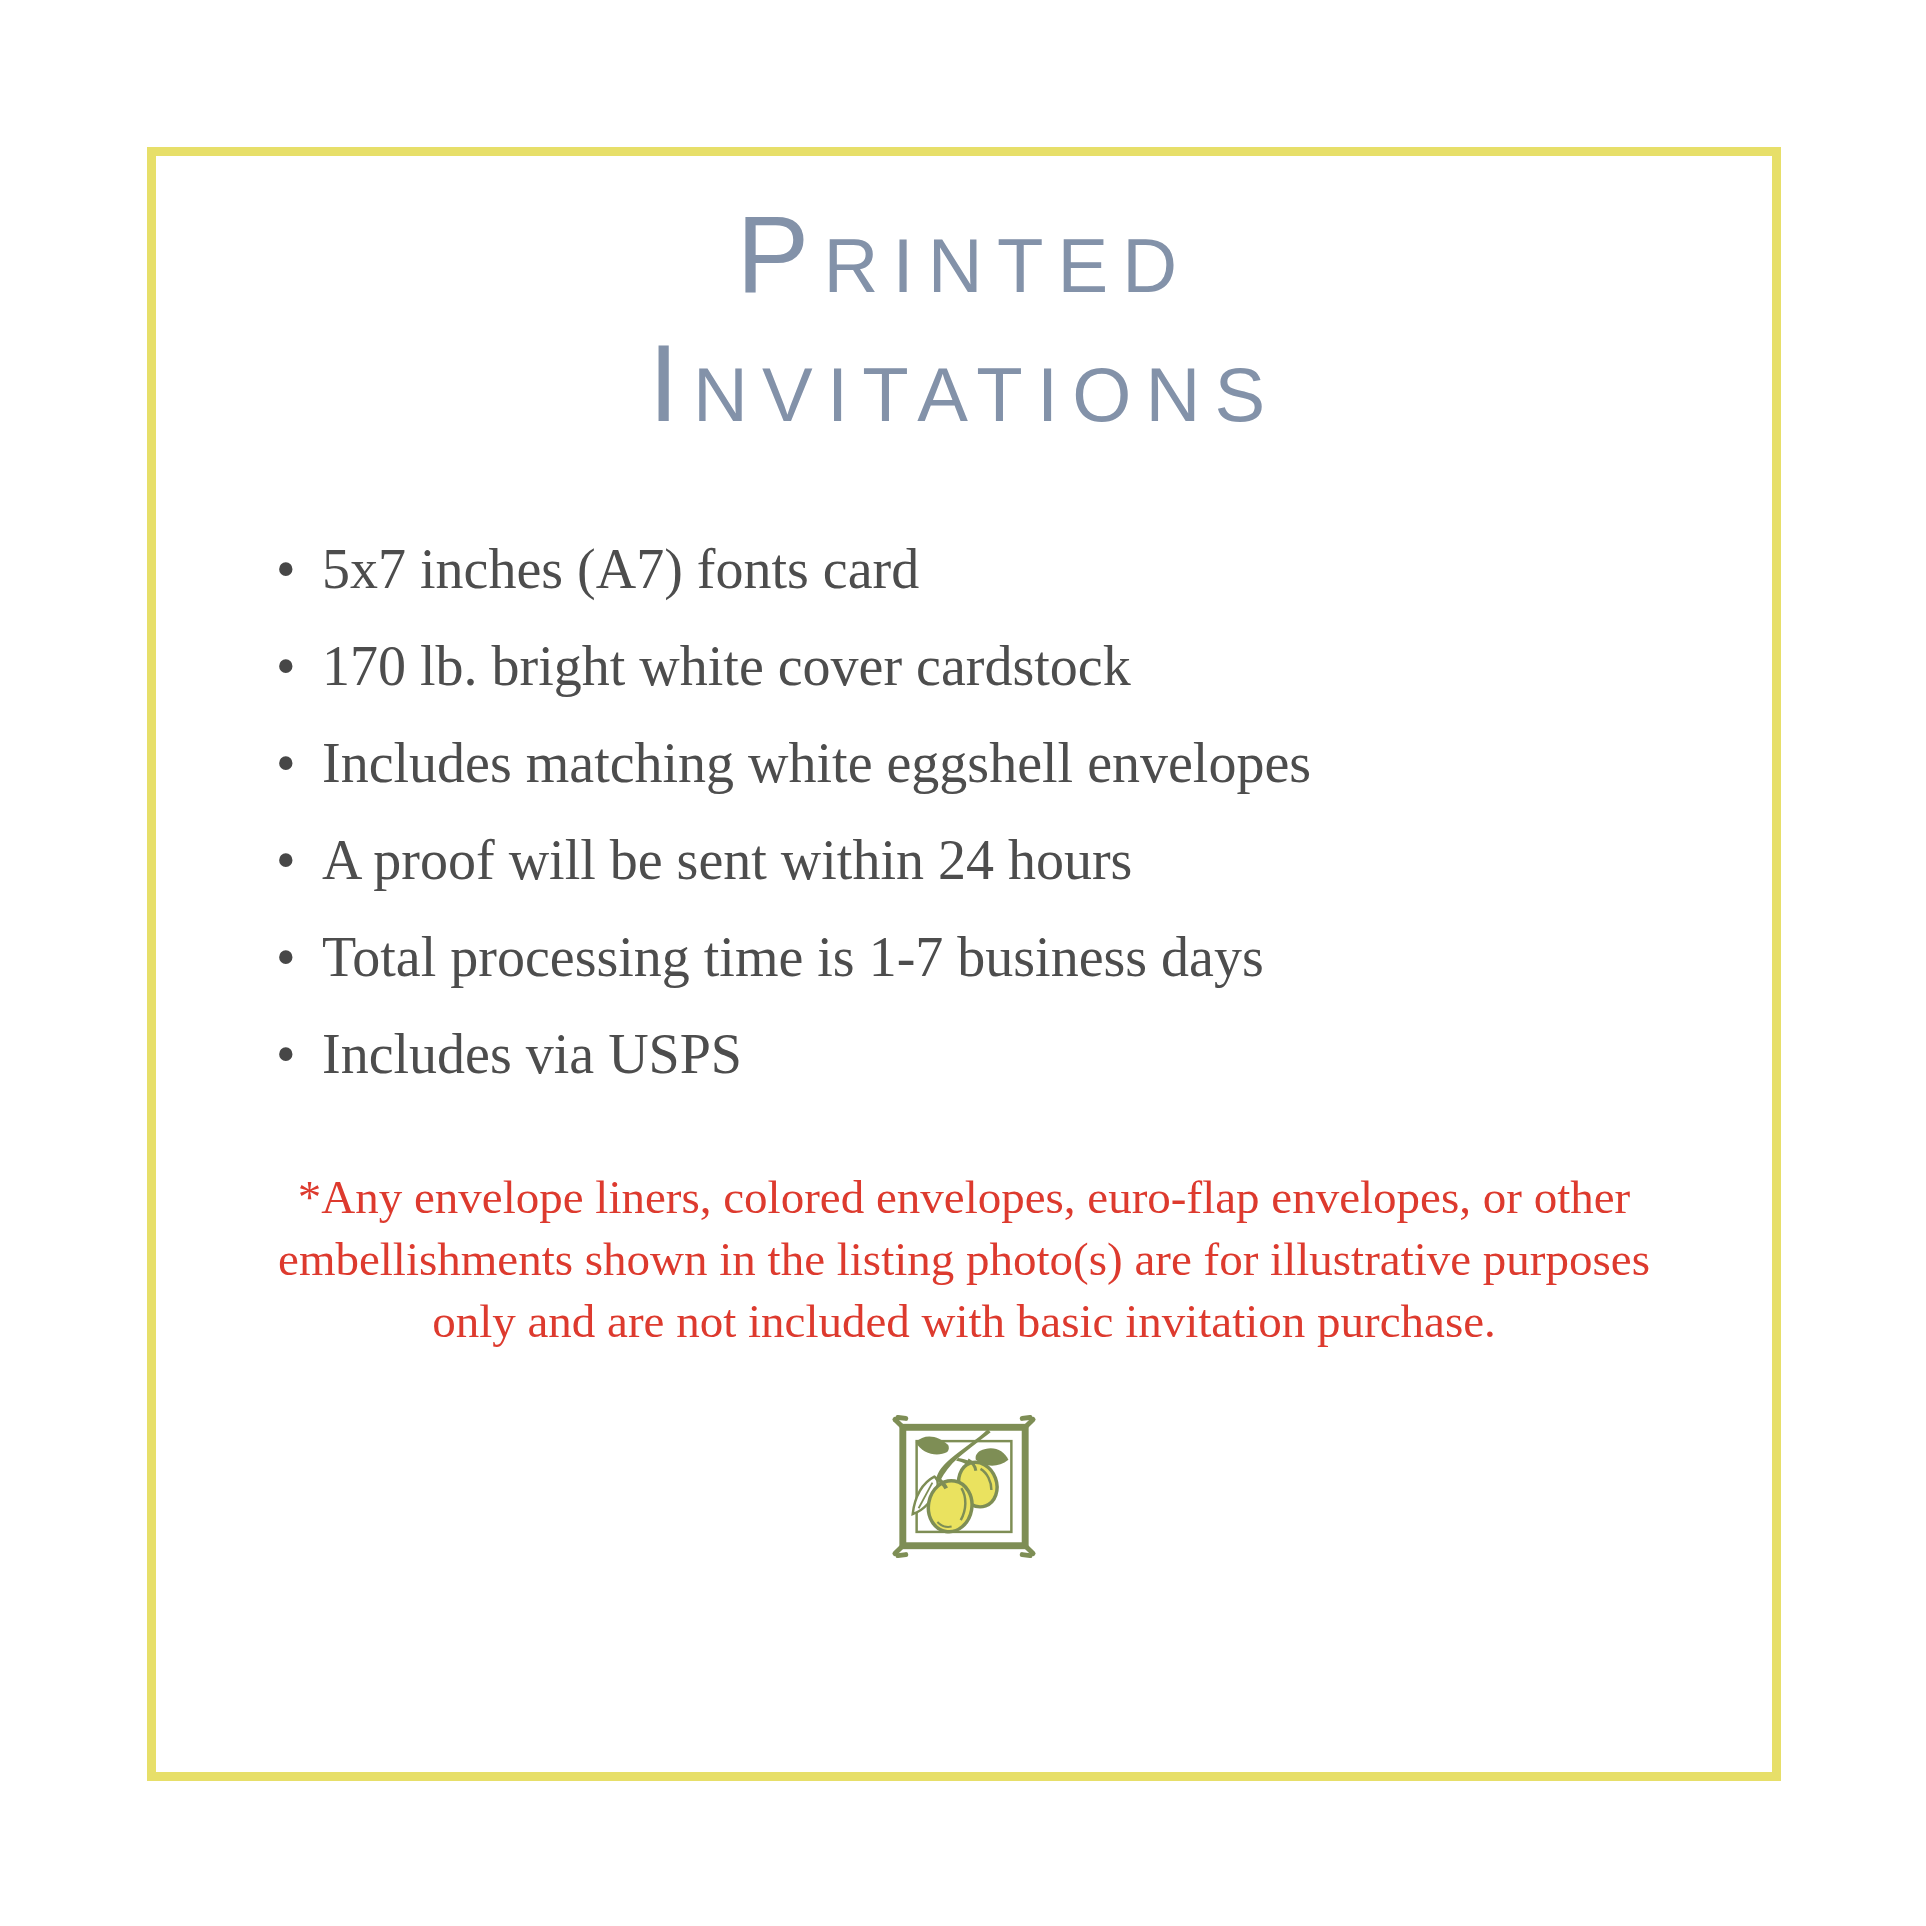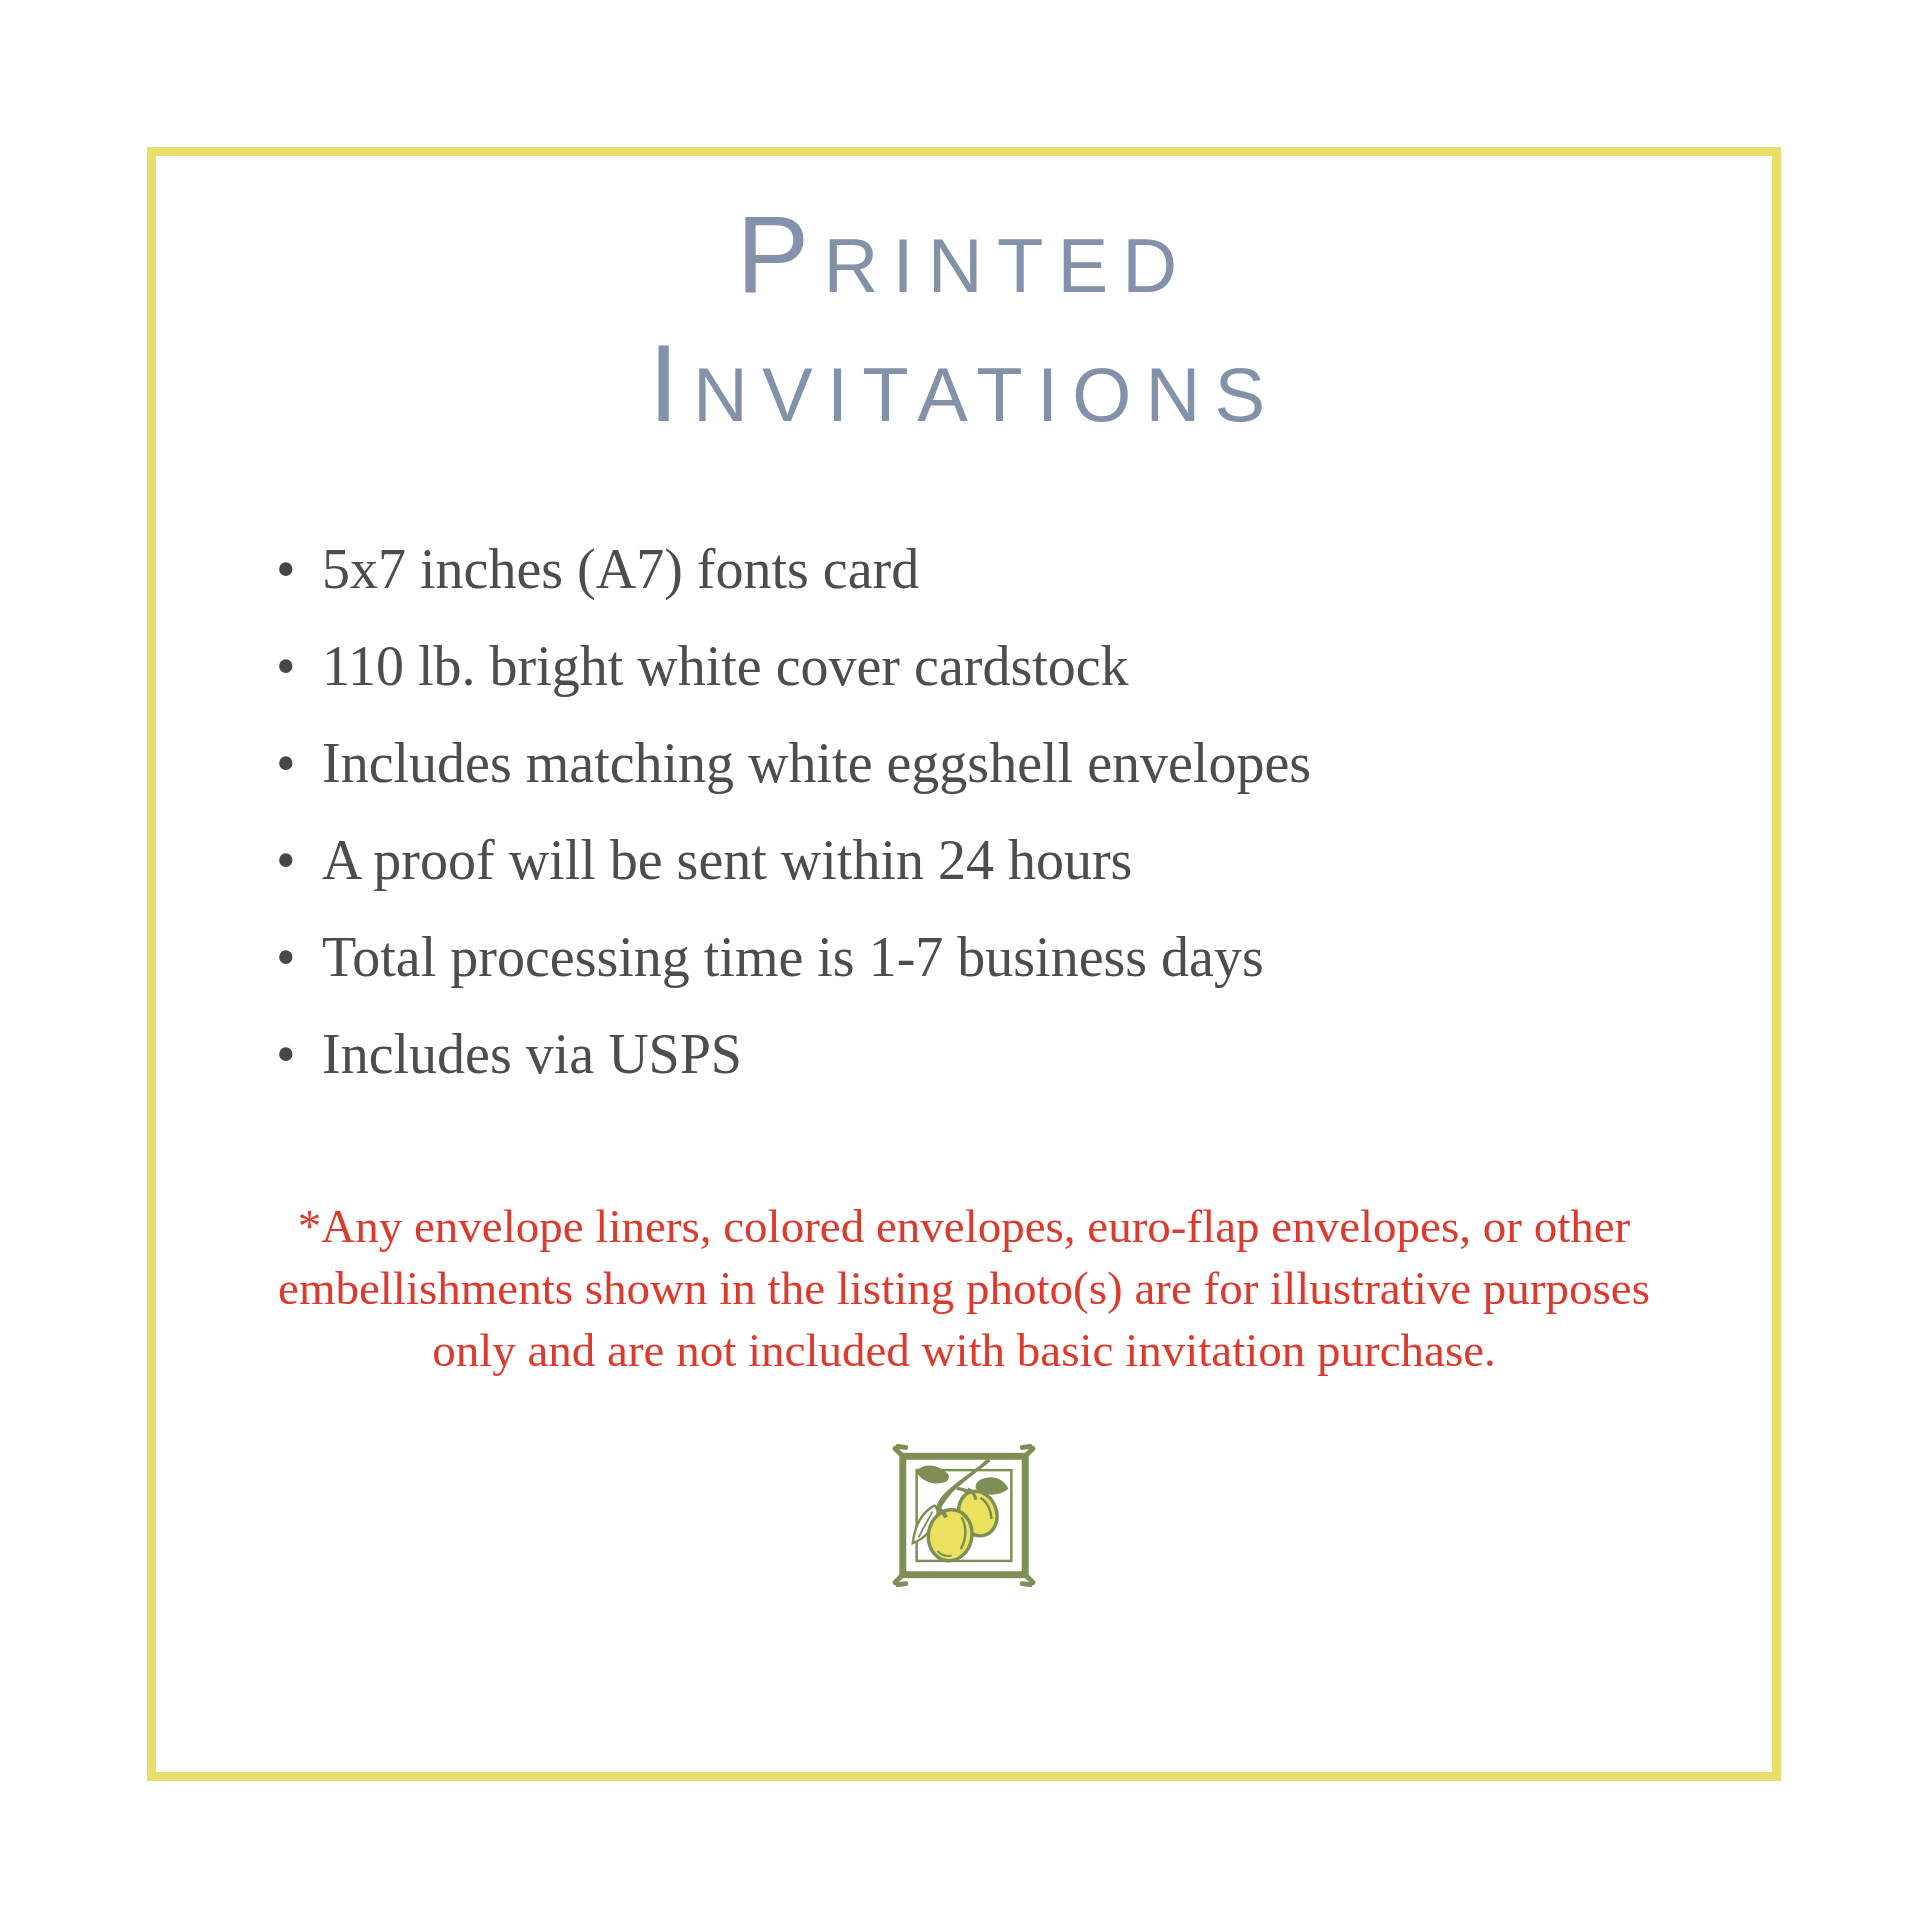--- a/index.html
+++ b/index.html
@@ -52,21 +52,21 @@
     white-space: pre-line;
   }
   ul.features li::before {
     content: "\2022";
     position: absolute;
     left: 6px;
     top: 0;
     color: #474747;
   }
   .disclaimer {
-    margin: 92px auto 0;
+    margin: 63px auto 0;
     width: 1485px;
     text-align: center;
     font-size: 47px;
     line-height: 62px;
     color: #dd3a2e;
     white-space: pre-line;
   }
   .logo-row {
     margin-top: 63px;
     display: flex;
@@ -80,21 +80,21 @@
 <div class="page">
   <div class="card">
 
     <h1 class="title">
       <span class="line">Printed</span>
       <span class="line">Invitations</span>
     </h1>
 
     <ul class="features">
       <li>5x7 inches (A7) fonts card</li>
-      <li>110 lb. bright white cover cardstock</li>
+      <li>170 lb. bright white cover cardstock</li>
       <li>Includes matching white eggshell envelopes</li>
       <li>A proof will be sent within 24 hours</li>
       <li>Total processing time is 1-7 business days</li>
       <li>Includes via USPS</li>
     </ul>
 
     <div class="disclaimer">*Any envelope liners, colored envelopes, euro-flap envelopes, or other
 embellishments shown in the listing photo(s) are for illustrative purposes
 only and are not included with basic invitation purchase.</div>
 

